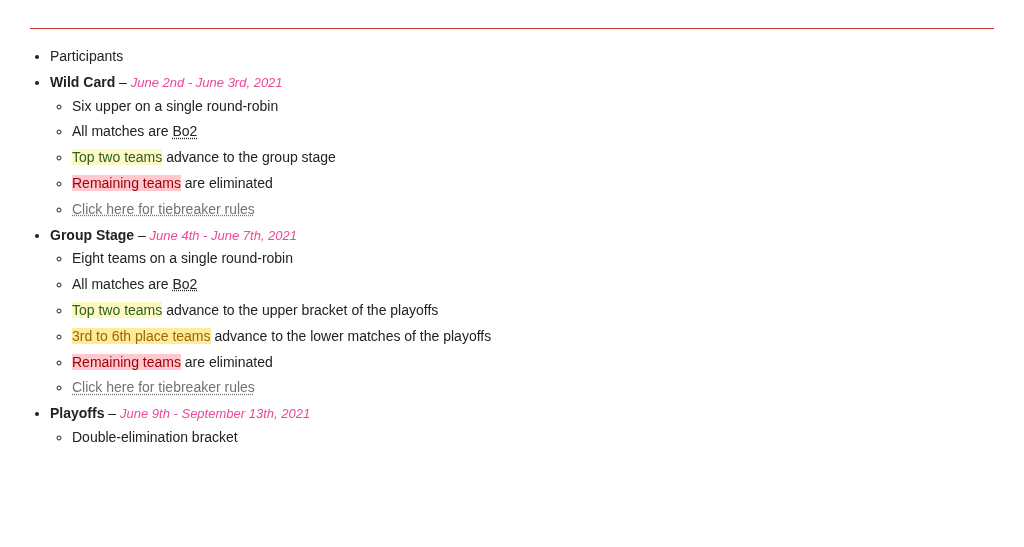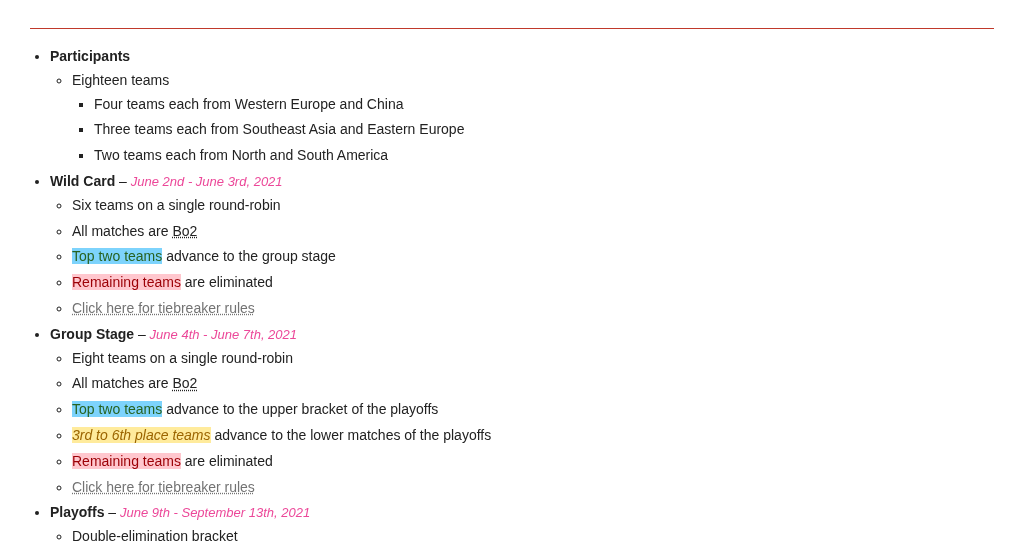--- a/index.html
+++ b/index.html
@@ -38,29 +38,28 @@
       line-height: 1.7;
     }
 
     ul.level3 {
       list-style: square;
       padding-left: 22px;
       line-height: 1.7;
     }
 
     .highlight-green {
-      background-color: #7dd3fc;
+      background-color: #fef9c3;
       color: #276221;
       text-align: right;
     }
 
     .highlight-yellow {
       background-color: #ffeb9c;
       color: #9c6500;
-      font-style: italic;
     }
 
     .highlight-pink {
       background-color: #ffc7ce;
       color: #9c0006;
     }
 
     .underline-dotted {
       text-decoration: underline;
       text-decoration-style: dotted;
@@ -84,29 +83,23 @@
     li {
       margin-bottom: 2px;
     }
   </style>
 </head>
 <body>
 
 <h1 class="page-title"></h1>
 
 <ul class="level1" id="main-list">
-<li><span style="font-weight: bold;">Participants</span><ul class="level2">
-        <li>Eighteen teams<ul class="level3">
-            <li>Four teams each from Western Europe and China</li>
-            <li>Three teams each from Southeast Asia and Eastern Europe</li>
-            <li>Two teams each from North and South America</li>
-          </ul></li>
-      </ul></li>
+<li><span style="font-weight: normal;">Participants</span></li>
     <li><span style="font-weight: bold; text-align: center;">Wild Card</span><span> – </span><span class="italic-date">June 2nd - June 3rd, 2021</span><ul class="level2">
-        <li>Six teams on a single round-robin</li>
+        <li>Six upper on a single round-robin</li>
         <li><span>All matches are </span><span class="underline-dotted">Bo2</span></li>
         <li><span class="highlight-green">Top two teams</span><span> advance to the group stage</span></li>
         <li><span class="highlight-pink">Remaining teams</span><span> are eliminated</span></li>
         <li><a class="tiebreaker-link" href="#">Click here for tiebreaker rules</a></li>
       </ul></li>
     <li><span style="font-weight: bold; text-align: right;">Group Stage</span><span> – </span><span class="italic-date">June 4th - June 7th, 2021</span><ul class="level2">
         <li>Eight teams on a single round-robin</li>
         <li><span>All matches are </span><span class="underline-dotted">Bo2</span></li>
         <li><span class="highlight-green">Top two teams</span><span> advance to the upper bracket of the playoffs</span></li>
         <li><span class="highlight-yellow">3rd to 6th place teams</span><span> advance to the lower matches of the playoffs</span></li>

